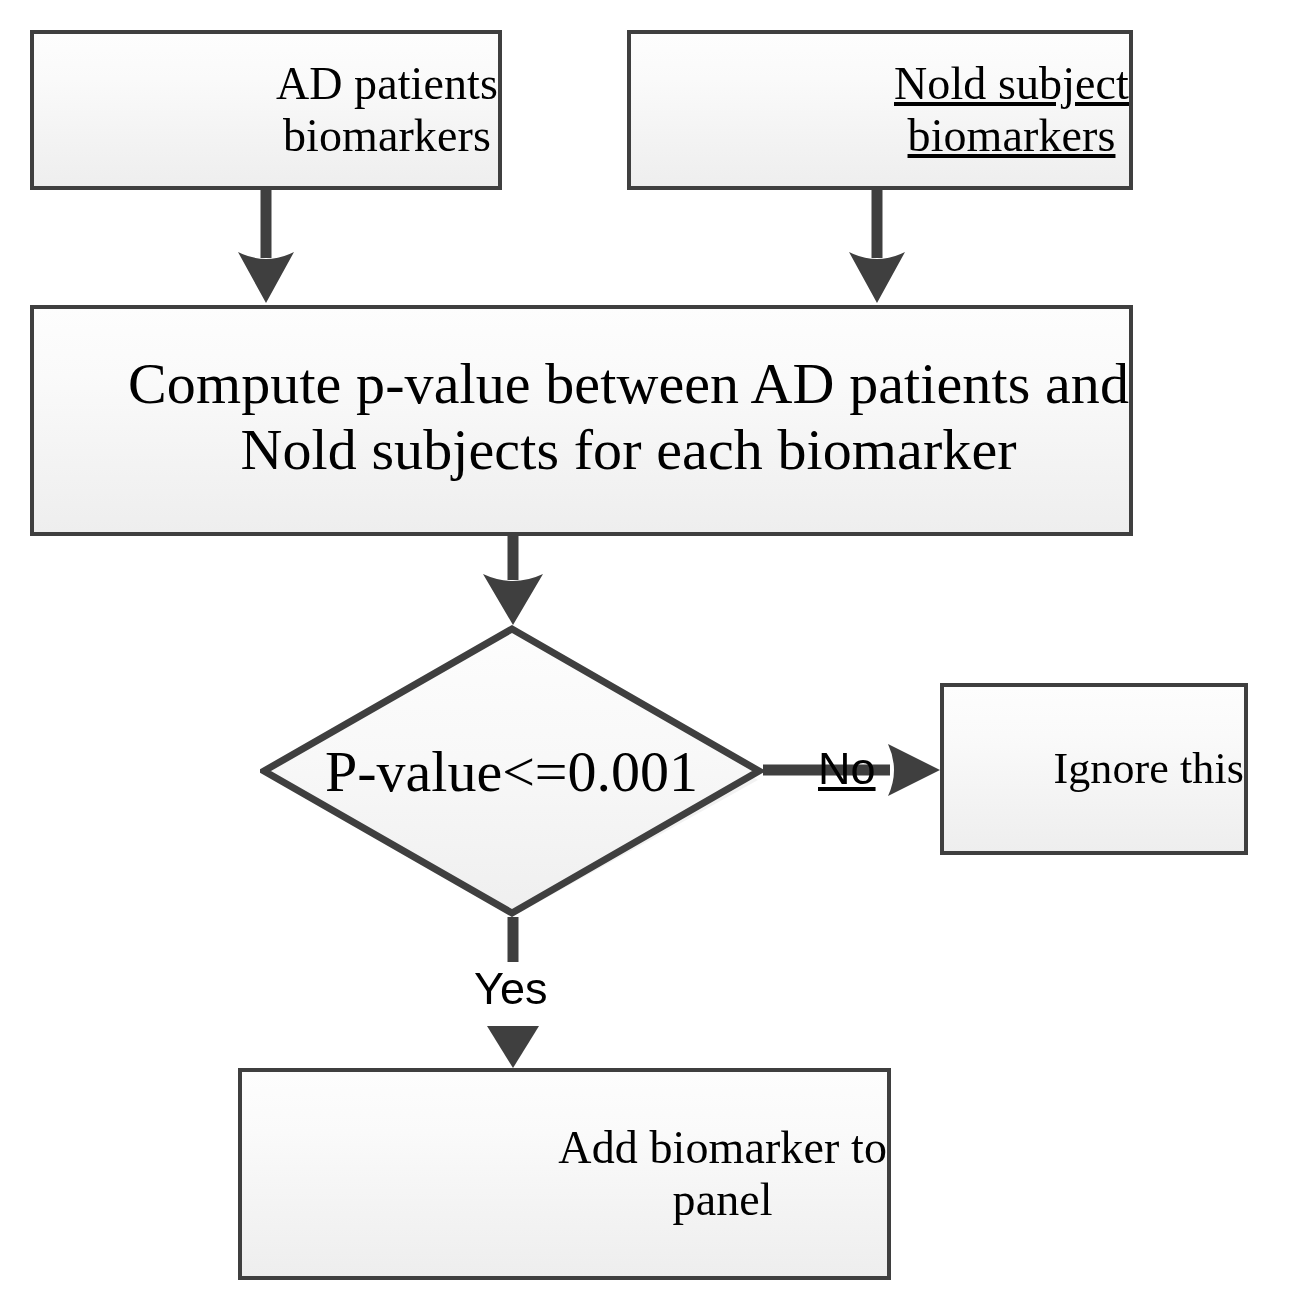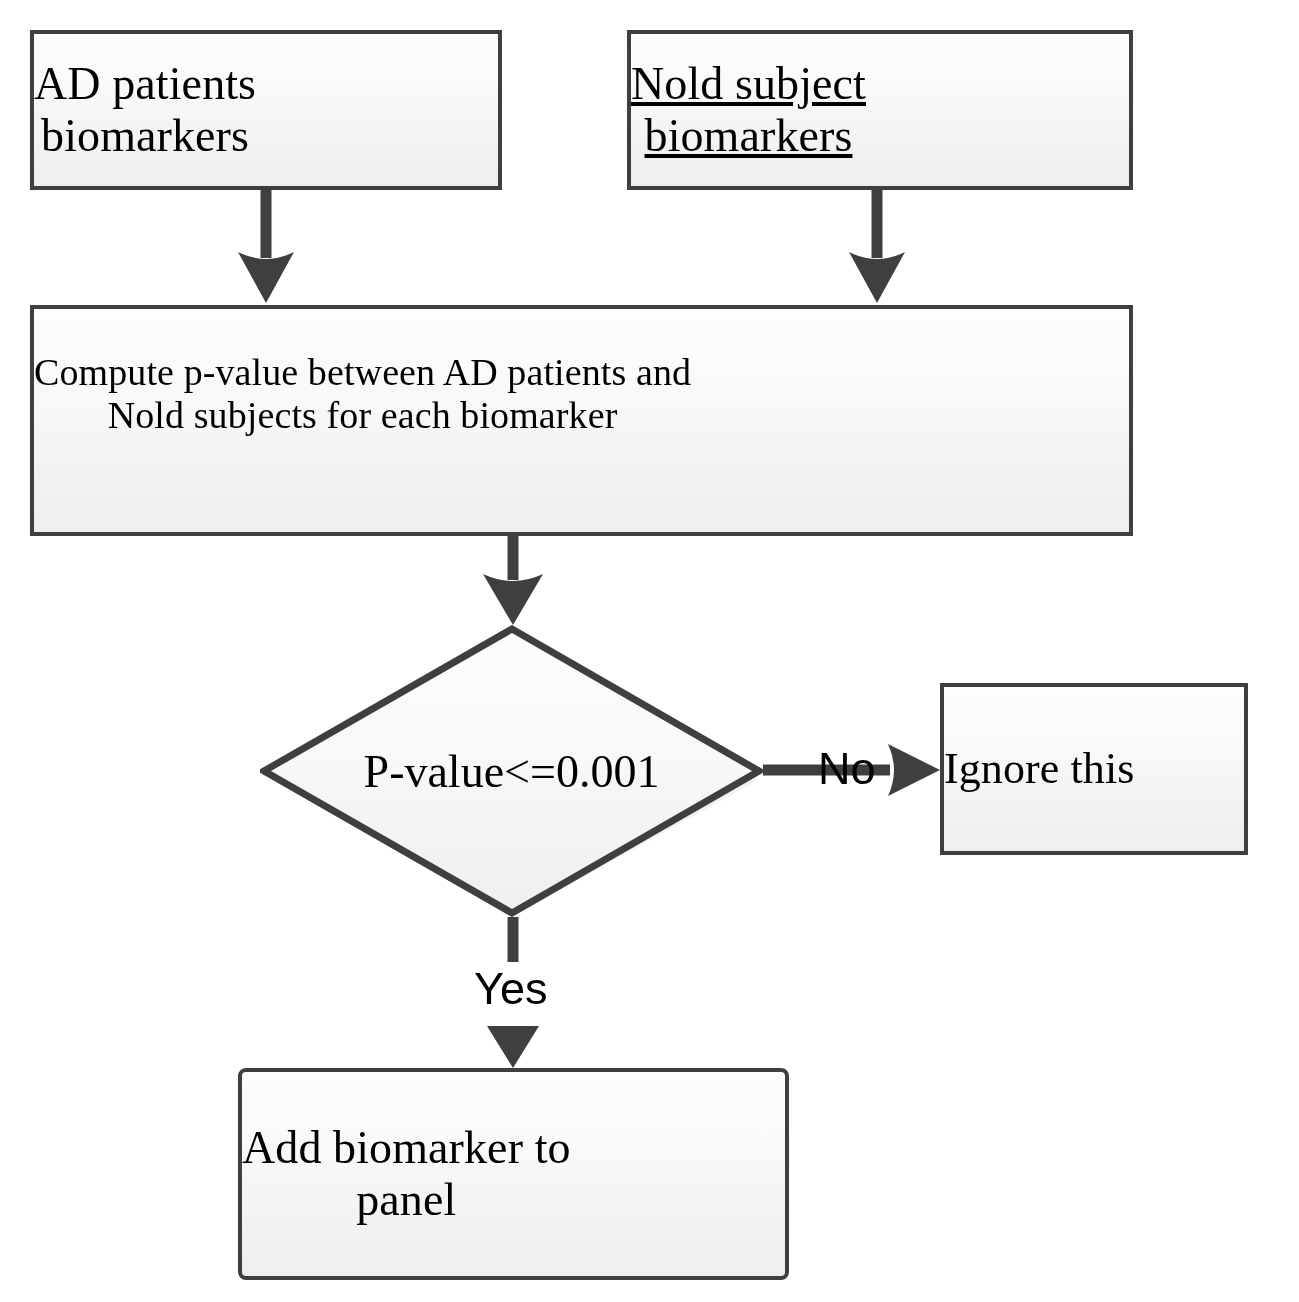--- a/index.html
+++ b/index.html
@@ -15,21 +15,21 @@
     overflow: hidden;
     font-family: "Liberation Serif", "DejaVu Serif", serif;
   }
 
   
   .node {
     position: absolute;
     box-sizing: border-box;
     display: flex;
     align-items: center;
-    justify-content: flex-start;
+    justify-content: flex-end;
     text-align: center;
   }
 
   .rect {
     border: 4px solid #3f3f3f;
     background: linear-gradient(to bottom, #fdfdfd 0%, #fafafa 30%, #f3f3f3 70%, #eeeeee 100%);
   }
 
   
   .shadow::after {
@@ -59,29 +59,29 @@
   #node-nold-subject {
     left: 627px; top: 30px; width: 506px; height: 160px; text-decoration: underline;
   }
   #node-nold-subject .node-label { font-size: 46px; }
 
   #node-compute {
     left: 30px; top: 305px; width: 1103px; height: 231px;
     align-items: flex-start;
     padding-top: 42px;
   }
-  #node-compute .node-label { font-size: 38px; }
+  #node-compute .node-label { font-size: 58px; }
 
   #node-ignore {
     left: 940px; top: 683px; width: 308px; height: 172px;
   }
   #node-ignore .node-label { font-size: 44px; }
 
   #node-add-panel {
-    left: 238px; top: 1068px; width: 551px; height: 212px; border-radius: 8px;
+    left: 238px; top: 1068px; width: 653px; height: 212px;
   }
   #node-add-panel .node-label { font-size: 46px; }
 
   
   #node-decision {
     position: absolute;
     left: 260px; top: 625px;
     width: 503px; height: 292px;
   }
   #node-decision .diamond-svg {
@@ -89,21 +89,21 @@
     left: 0; top: 0;
     width: 503px; height: 292px;
   }
   #node-decision .diamond-text {
     position: absolute;
     left: 0; top: 0;
     width: 503px; height: 292px;
     display: flex;
     align-items: center;
     justify-content: center;
-    font-size: 46px;
+    font-size: 58px;
     color: #000;
     white-space: nowrap;
   }
 
   
   .connector {
     position: absolute;
     left: 0; top: 0;
     width: 1299px; height: 1302px;
     pointer-events: none;
@@ -111,21 +111,21 @@
 
   
   .edge-label {
     position: absolute;
     font-family: "Liberation Sans", "DejaVu Sans", sans-serif;
     font-size: 45px;
     color: #000000;
     line-height: 1;
     white-space: nowrap;
   }
-  #edge-label-no  { left: 818px; top: 746px; }
+  #edge-label-no  { left: 818px; top: 746px; text-decoration: underline; }
   #edge-label-yes { left: 474px; top: 966px; }
 </style>
 </head>
 <body>
 
 <div id="canvas">
 
   <svg class="connector" viewBox="0 0 1299 1302" xmlns="http://www.w3.org/2000/svg">
     <defs>
 

